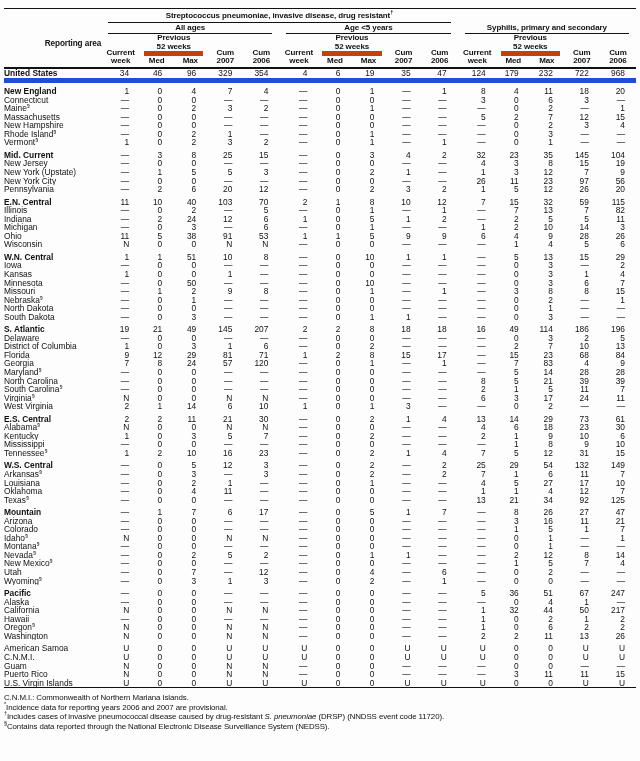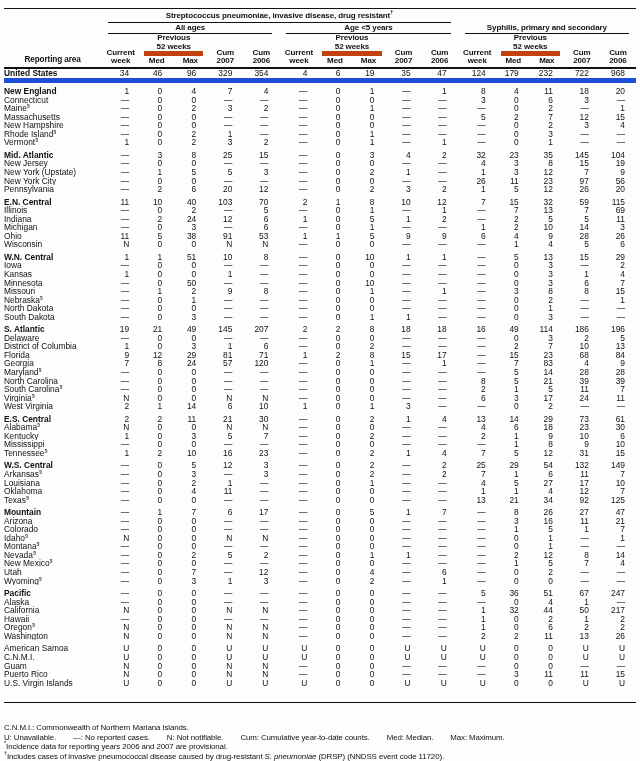--- a/index.html
+++ b/index.html
@@ -24,42 +24,42 @@
   col.c-med  { width: 33px; }
   col.c-max  { width: 34px; }
   col.c-cum  { width: 36px; }
 
   thead th {
     font-size: 8px; font-weight: bold; line-height: 9.5px;
     text-align: center; vertical-align: bottom; padding: 0;
     letter-spacing: -0.1px;
   }
   thead { border-bottom: 2px solid #111; }
-  th.area-h { text-align: center; vertical-align: bottom; padding-bottom: 2px; font-size: 8.2px; }
+  th.area-h { text-align: right; vertical-align: bottom; padding-bottom: 18px; font-size: 8.2px; }
   .rule-under { border-bottom: 1px solid #111; padding-bottom: 1px; margin: 0 7px; }
   .rule-under2 { border-bottom: 5px solid #c2410c; padding-bottom: 0; margin: 0 4px; }
   th .it { }
   th sup, td sup { font-size: 5.5px; vertical-align: super; line-height: 0; }
   th.twoline div { line-height: 8.5px; }
   th.pad-b { padding-bottom: 1px; }
 
   
   tbody td {
     font-size: 8.4px; line-height: 8.55px; height: 8.55px;
     padding: 0; vertical-align: bottom; white-space: nowrap;
   }
   td.area { text-align: left; overflow: hidden; }
   td.num  { text-align: right; padding-right: 11px; }
   tr.bold td.area { font-weight: bold; font-size: 8.4px; }
   tr.gap td { padding-top: 4px; height: 12.55px; }
   tr.rule td { border-bottom: 5px solid #1d4ed8; padding-bottom: 1px; }
-  tbody tr:last-child td { border-bottom: 1.5px solid #111; padding-bottom: 15px; }
+  tbody tr:last-child td { border-bottom: 1.5px solid #111; padding-bottom: 0; }
 
   
-  #footnotes { margin-top: 20px; font-size: 7.9px; line-height: 9.6px; letter-spacing: -0.1px; }
+  #footnotes { margin-top: 5px; font-size: 7.9px; line-height: 9.6px; letter-spacing: -0.1px; }
   #footnotes .fn-gap span { margin-right: 17px; }
   #footnotes .fn-gap span:last-child { margin-right: 0; }
   #footnotes sup { font-size: 5.5px; vertical-align: super; line-height: 0; }
   #footnotes .it { font-style: italic; }
 </style>
 </head>
 <body>
 
 <div id="page">
 
@@ -301,21 +301,21 @@
           <td class="num">1</td>
           <td class="num">—</td>
           <td class="num">1</td>
           <td class="num">—</td>
           <td class="num">0</td>
           <td class="num">1</td>
           <td class="num">—</td>
           <td class="num">—</td>
         </tr>
         <tr class="bold gap">
-          <td class="area">Mid. Atlantic</td>
+          <td class="area">Mid. Current</td>
           <td class="num">—</td>
           <td class="num">3</td>
           <td class="num">8</td>
           <td class="num">25</td>
           <td class="num">15</td>
           <td class="num">—</td>
           <td class="num">0</td>
           <td class="num">3</td>
           <td class="num">4</td>
           <td class="num">2</td>
@@ -424,21 +424,21 @@
           <td class="num">5</td>
           <td class="num">—</td>
           <td class="num">0</td>
           <td class="num">1</td>
           <td class="num">—</td>
           <td class="num">1</td>
           <td class="num">—</td>
           <td class="num">7</td>
           <td class="num">13</td>
           <td class="num">7</td>
-          <td class="num">69</td>
+          <td class="num">82</td>
         </tr>
         <tr>
           <td class="area">Indiana</td>
           <td class="num">—</td>
           <td class="num">2</td>
           <td class="num">24</td>
           <td class="num">12</td>
           <td class="num">6</td>
           <td class="num">1</td>
           <td class="num">0</td>
@@ -1367,21 +1367,18 @@
           <td class="num">0</td>
           <td class="num">0</td>
           <td class="num">U</td>
           <td class="num">U</td>
         </tr>
       </tbody>
   </table>
 
   <div id="footnotes">
     <div>C.N.M.I.: Commonwealth of Northern Mariana Islands.</div>
-    <div class="fn-gap">
-      <span>U: Unavailable.</span><span>—: No reported cases.</span><span>N: Not notifiable.</span><span>Cum: Cumulative year-to-date counts.</span><span>Med: Median.</span><span>Max: Maximum.</span>
-    </div>
     <div><sup>*</sup><span>Incidence data for reporting years 2006 and 2007 are provisional.</span></div>
     <div><sup>†</sup><span>Includes cases of invasive pneumococcal disease caused by drug-resistant </span><span class="it">S. pneumoniae</span><span> (DRSP) (NNDSS event code 11720).</span></div>
     <div><sup>§</sup><span>Contains data reported through the National Electronic Disease Surveillance System (NEDSS).</span></div>
   </div>
 
 </div>
 
 </body></html>

